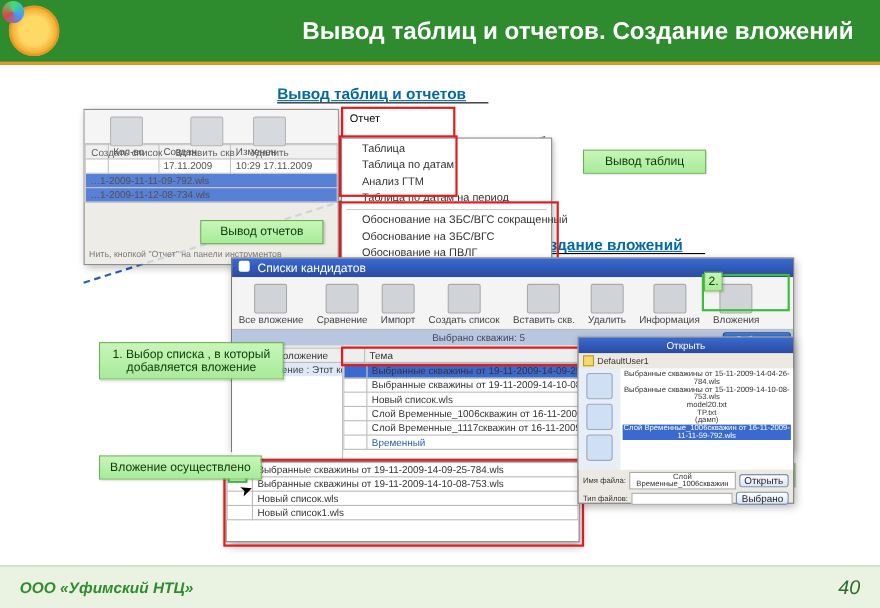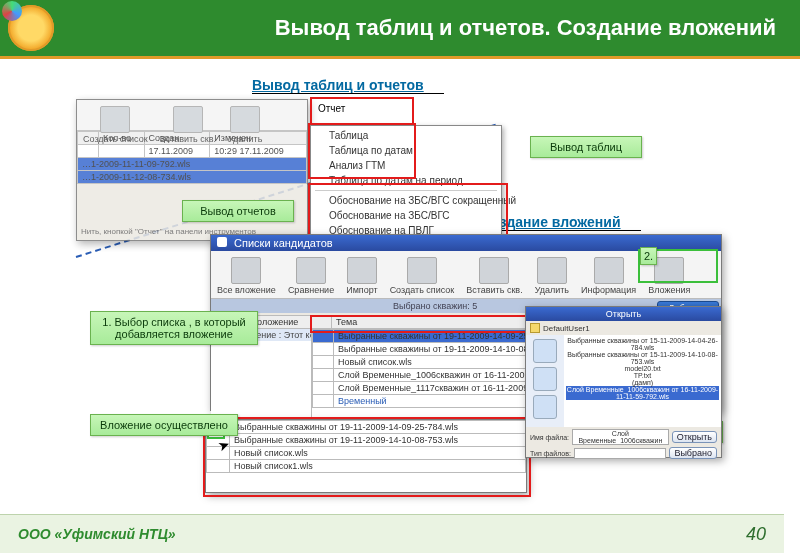--- a/index.html
+++ b/index.html
@@ -92,21 +92,21 @@
     position:absolute; background:#fff; border:1px solid #888;
     box-shadow:2px 2px 5px rgba(0,0,0,.3); font-size:10px; padding:2px 0;
   }
   .menu div{ padding:2px 18px; color:#333; white-space:nowrap;}
   .menu hr{ margin:2px 4px; border:none; border-top:1px solid #ccc;}
   .dashed-line {
     position:absolute; border-top: 2px dashed #2a5db5; transform-origin:left center;
   }
   
   .footer {
-    position:absolute; bottom:0; left:0; right:16px; height:38px;
+    position:absolute; bottom:0; left:0; right:0; height:38px;
     background:#eaf3e2; border-top:1px solid #bdd3ac;
     display:flex; align-items:center; justify-content:space-between;
     padding:0 18px;
     text-align:center;
   }
   .footer-text { color:#2e8b2e; font-size:14px; font-weight:bold; font-style:italic;}
   .page-no { font-size:18px; color:#2e6e2e; font-style:italic;}
   .tree { font-size:9px; color:#444;}
   .tree-item { padding:1px 4px; white-space:nowrap;}
   .xp-btn{

